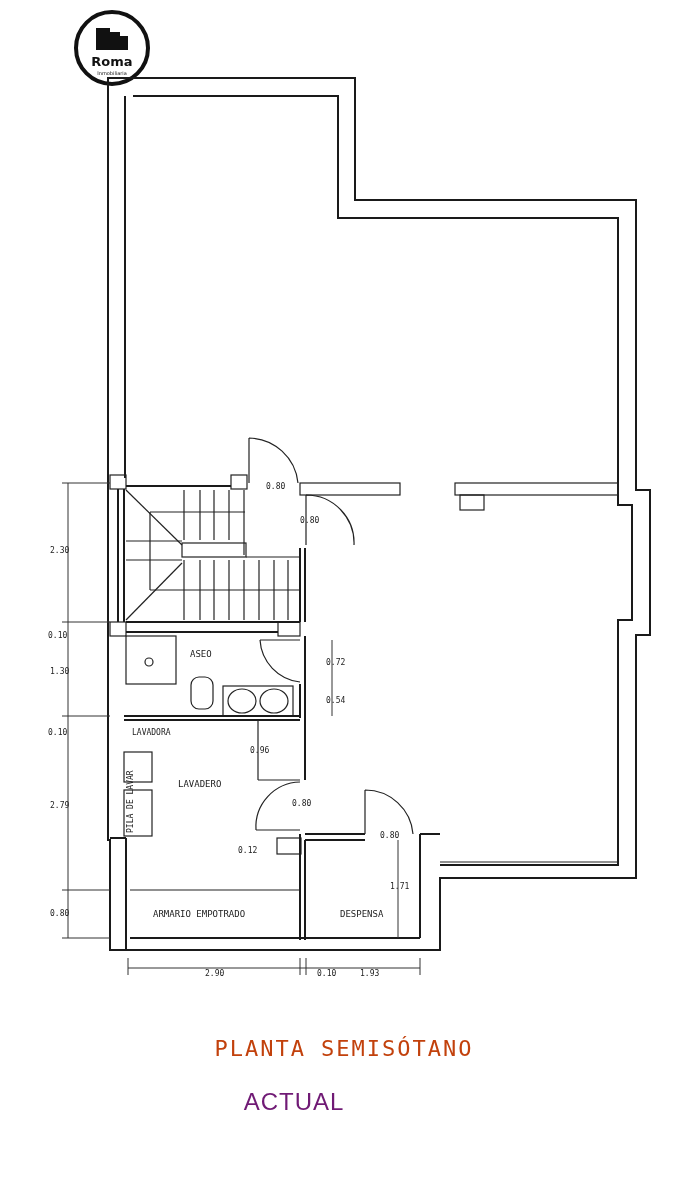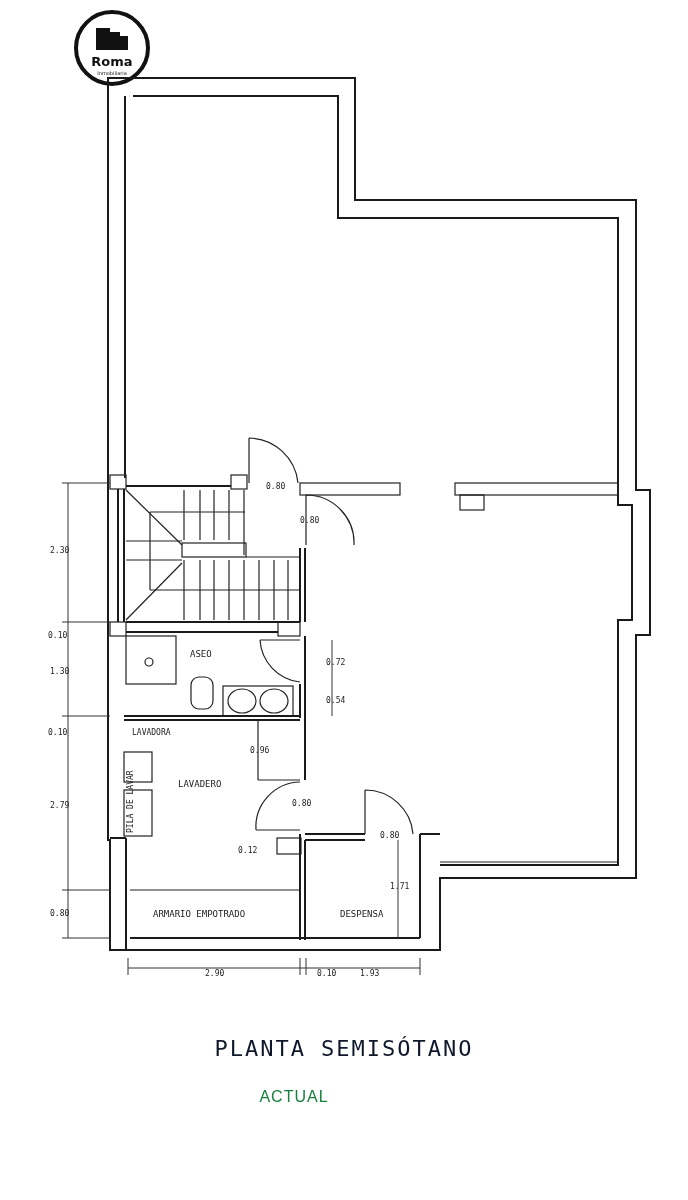--- a/index.html
+++ b/index.html
@@ -4,23 +4,23 @@
 <style>
   html, body { margin: 0; padding: 0; background: #ffffff; }
   body { width: 688px; height: 1200px; position: relative; overflow: hidden; font-family: "DejaVu Sans", sans-serif; }
   #plan { position: absolute; left: 0; top: 0; width: 688px; height: 1200px; }
   .wall { fill: none; stroke: #1a1a1a; stroke-width: 2; }
   .thin { fill: none; stroke: #222; stroke-width: 1.2; }
   .dim { fill: none; stroke: #333; stroke-width: 1; }
   .lbl { font-family: "DejaVu Sans Mono", monospace; font-size: 8px; fill: #222; }
   .room { font-family: "DejaVu Sans Mono", monospace; font-size: 9px; fill: #222; }
   .title1 { position: absolute; left: 0; width: 688px; top: 1036px; text-align: center;
-            font-family: "DejaVu Sans Mono", monospace; font-size: 22px; letter-spacing: 2px; color: #0f172a; }
+            font-family: "DejaVu Sans Mono", monospace; font-size: 22px; letter-spacing: 2px; color: #c2410c; }
   .title2 { position: absolute; left: 0; width: 588px; top: 1088px; text-align: center;
-            font-family: "Liberation Sans", sans-serif; font-size: 16px; color: #15803d; letter-spacing: 1px; }
+            font-family: "Liberation Sans", sans-serif; font-size: 24px; color: #701a75; letter-spacing: 1px; }
   .logo { position: absolute; left: 72px; top: 8px; width: 80px; height: 80px; }
 </style>
 </head>
 <body>
 
 <svg class="logo" viewBox="0 0 80 80">
   <circle cx="40" cy="40" r="36" fill="#fff" stroke="#111" stroke-width="4"></circle>
   <g fill="#111">
     <rect x="24" y="20" width="14" height="22"></rect>
     <rect x="38" y="24" width="10" height="18"></rect>

